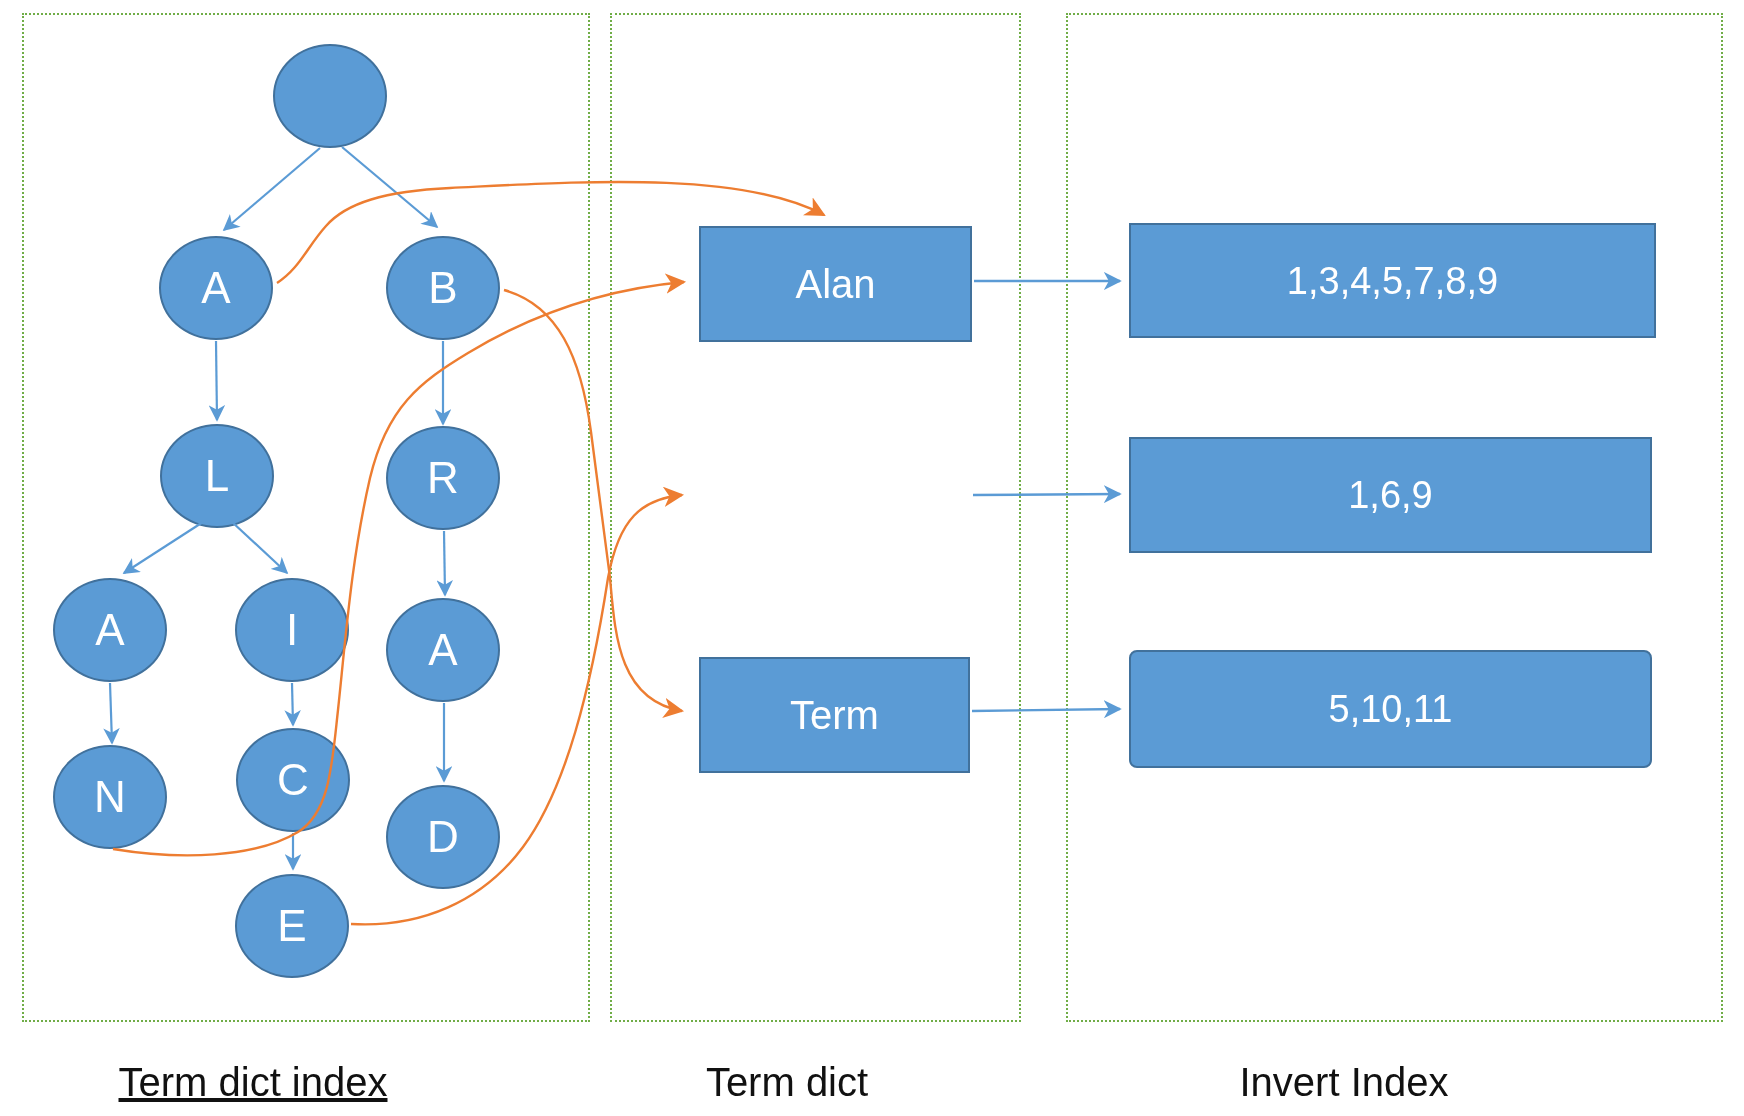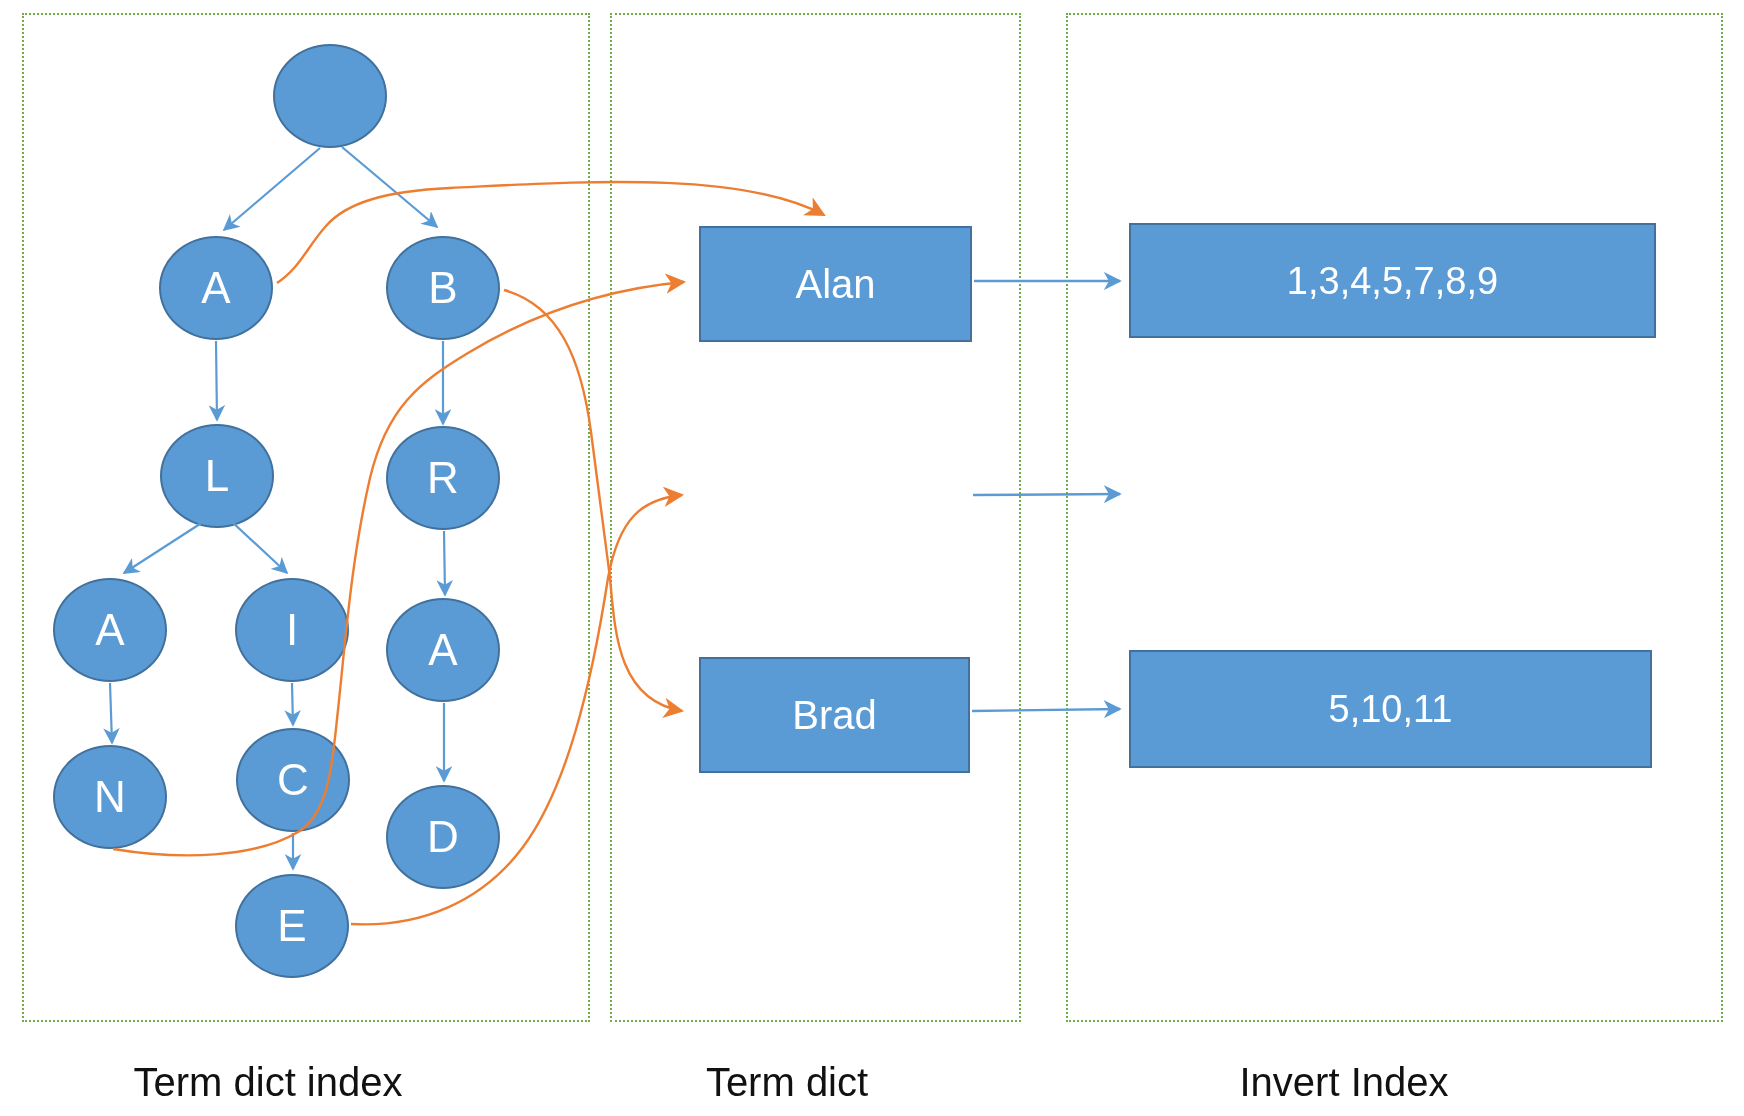--- a/index.html
+++ b/index.html
@@ -81,24 +81,25 @@
   <div class="tree-node" style="left:386px;top:426px;">R</div>
   <div class="tree-node" style="left:53px;top:578px;">A</div>
   <div class="tree-node" style="left:235px;top:578px;">I</div>
   <div class="tree-node" style="left:386px;top:598px;">A</div>
   <div class="tree-node" style="left:53px;top:745px;">N</div>
   <div class="tree-node" style="left:236px;top:728px;">C</div>
   <div class="tree-node" style="left:386px;top:785px;">D</div>
   <div class="tree-node" style="left:235px;top:874px;">E</div>
 
   <div class="dict-box" style="left:699px;top:226px;width:273px;height:116px;">Alan</div>
-  <div class="dict-box" style="left:699px;top:657px;width:271px;height:116px;">Brad</div>
+  <div class="dict-box" style="left:699px;top:657px;width:271px;height:116px;">Term</div>
 
   <div class="dict-box postings-box" style="left:1129px;top:223px;width:527px;height:115px;">1,3,4,5,7,8,9</div>
-  <div class="dict-box postings-box" style="left:1129px;top:650px;width:523px;height:118px;">5,10,11</div>
+  <div class="dict-box postings-box" style="left:1129px;top:437px;width:523px;height:116px;">1,6,9</div>
+  <div class="dict-box postings-box" style="left:1129px;top:650px;width:523px;height:118px;border-radius:8px;">5,10,11</div>
 
   <svg class="arrows" width="1744" height="1116" viewBox="0 0 1744 1116">
     <defs>
       <marker id="mblue" viewBox="0 0 10 10" refX="9" refY="5" markerWidth="7.5" markerHeight="7.5" orient="auto-start-reverse" markerUnits="strokeWidth">
         <path d="M0,0 L10,5 L0,10 L2.8,5 z" fill="#5B9BD5"></path>
       </marker>
       <marker id="morange" viewBox="0 0 10 10" refX="9" refY="5" markerWidth="8.5" markerHeight="8.5" orient="auto-start-reverse" markerUnits="strokeWidth">
         <path d="M0,0 L10,5 L0,10 L2.8,5 z" fill="#ED7D31"></path>
       </marker>
     </defs>
@@ -124,17 +125,17 @@
     </g>
 
     <g stroke="#ED7D31" stroke-width="2.4" fill="none">
       <path d="M 277 283 C 300 268, 307 247, 326 226 C 346 203, 385 191, 450 188 C 575 182, 740 170, 824 215" marker-end="url(#morange)"></path>
       <path d="M 113 849 C 180 860, 255 858, 298 832 C 330 812, 332 764, 338 710 C 346 634, 352 556, 370 478 C 387 407, 420 382, 468 353 C 536 312, 606 289, 684 282" marker-end="url(#morange)"></path>
       <path d="M 504 290 C 558 305, 581 357, 591 432 C 602 515, 606 545, 610 578 C 615 633, 618 700, 682 711" marker-end="url(#morange)"></path>
       <path d="M 351 924 C 420 928, 482 902, 523 847 C 566 789, 591 688, 608 578 C 619 518, 642 499, 682 495" marker-end="url(#morange)"></path>
     </g>
   </svg>
 
-  <div class="panel-label" style="left:268px;top:1060px;">Term dict index</div>
+  <div class="panel-label" style="left:253px;top:1060px;text-decoration:underline;">Term dict index</div>
   <div class="panel-label" style="left:787px;top:1060px;">Term dict</div>
   <div class="panel-label" style="left:1320px;top:1060px;margin-left:24px;">Invert Index</div>
 
 </div>
 
 </body></html>

